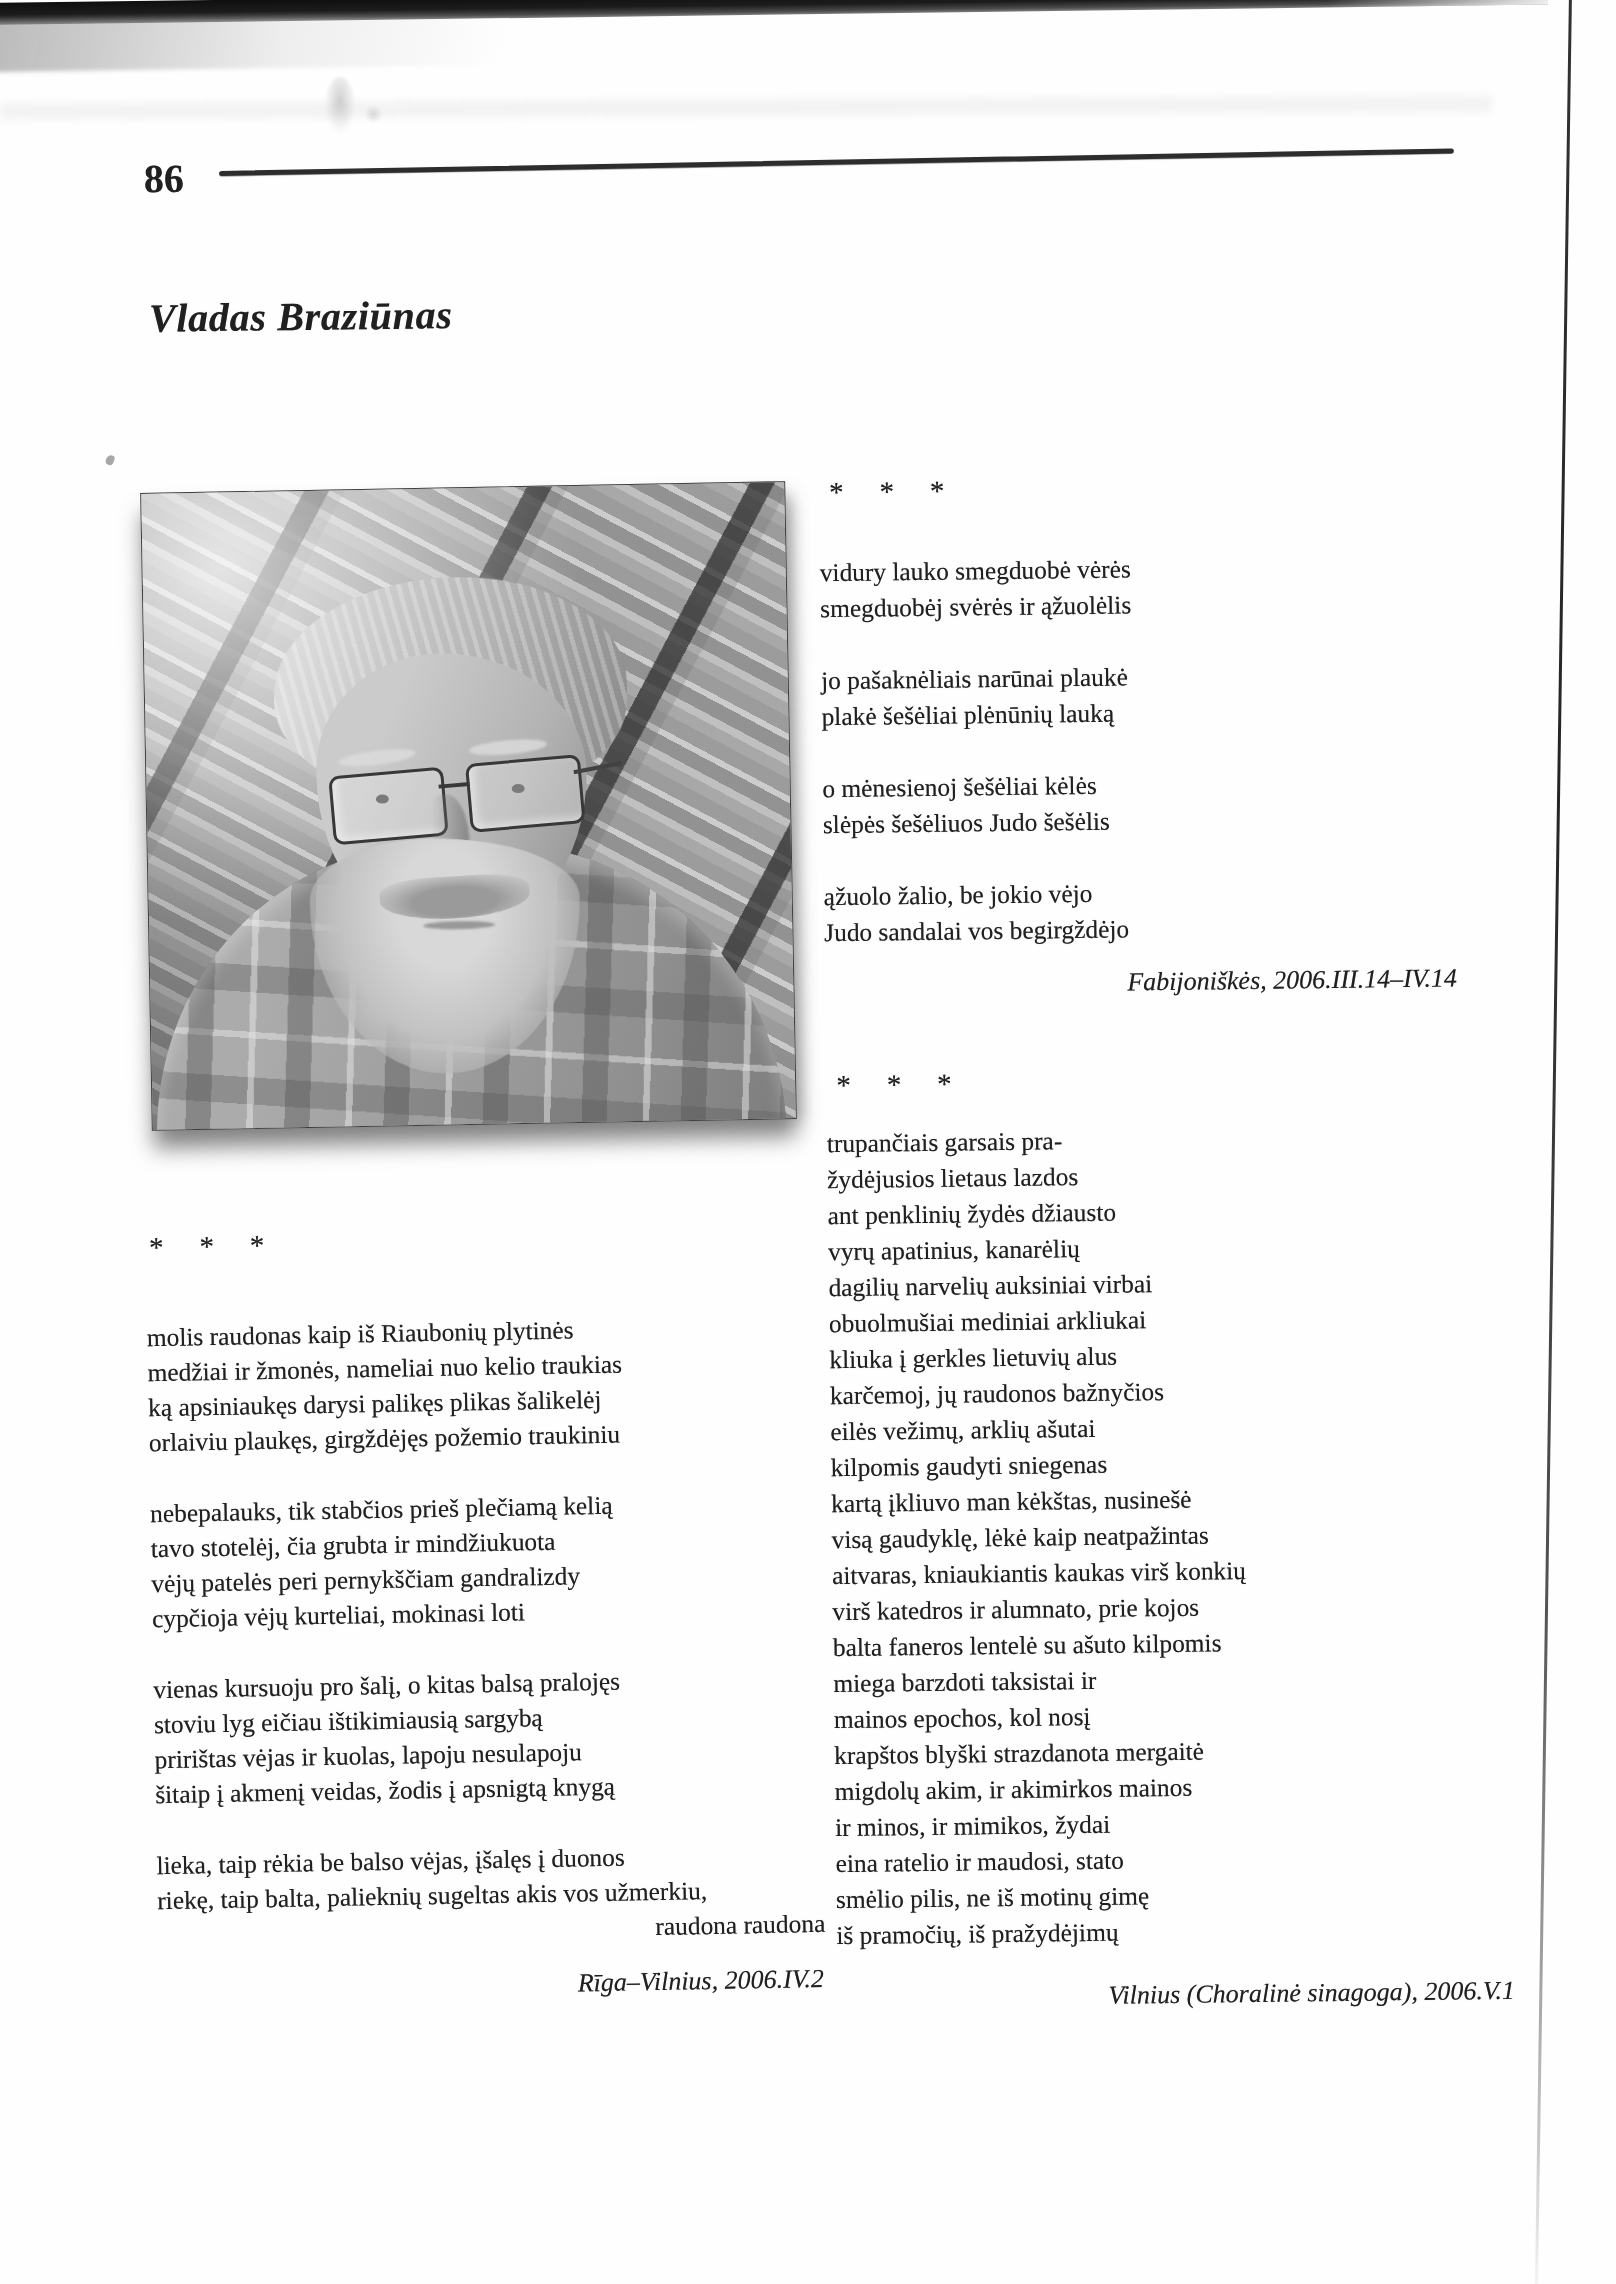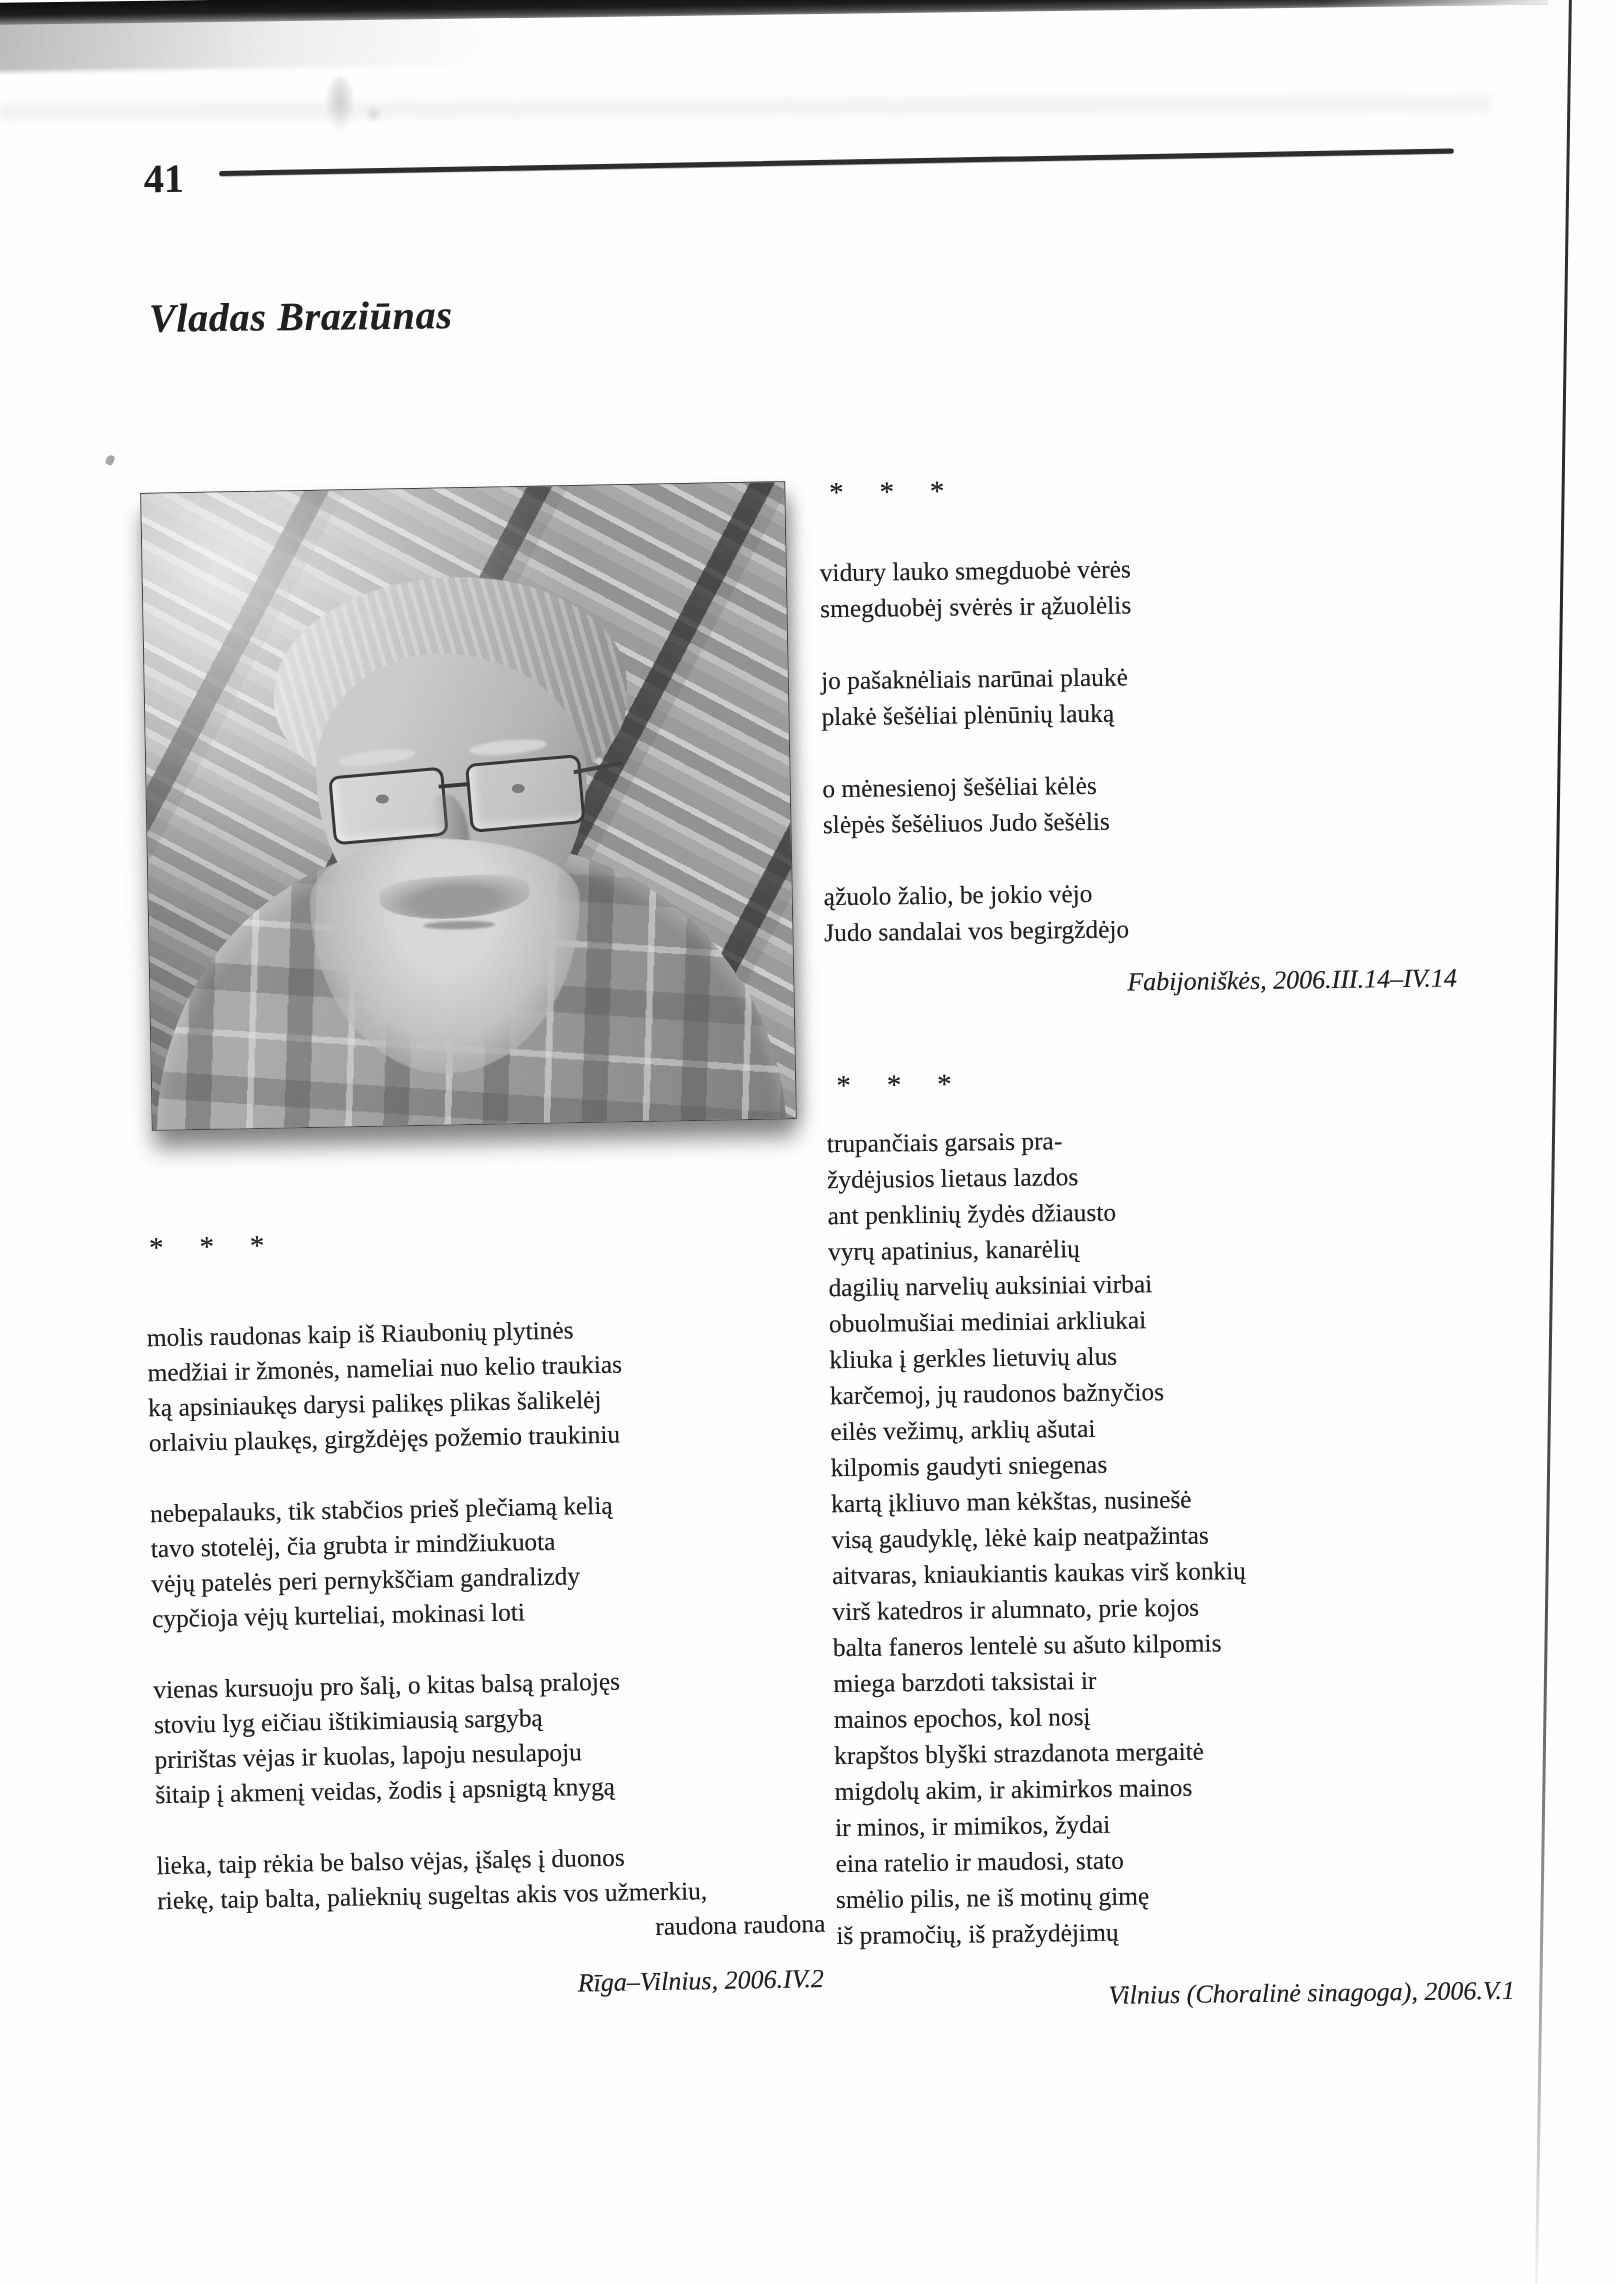--- a/index.html
+++ b/index.html
@@ -154,21 +154,21 @@
 
 <div class="page">
 
   <div class="abs top-strip"></div>
   <div class="abs top-strip-shadow"></div>
   <div class="abs faint-band"></div>
   <div class="abs smudge"></div>
   <div class="abs smudge2"></div>
   <div class="abs speck"></div>
 
-  <div class="abs txt page-number">41</div>
+  <div class="abs txt page-number">86</div>
   <div class="abs header-rule"></div>
   <div class="abs txt author">Vladas Braziūnas</div>
 
   <div class="abs photo" title="black-and-white portrait photograph: elderly bearded man with eyeglasses wearing a plaid shirt, slanted bookshelves in the background">
     <div class="photo-bg"></div>
     <div class="torso"></div>
     <div class="collar"></div>
     <div class="hair"></div>
     <div class="face"></div>
     <div class="brow l"></div>

